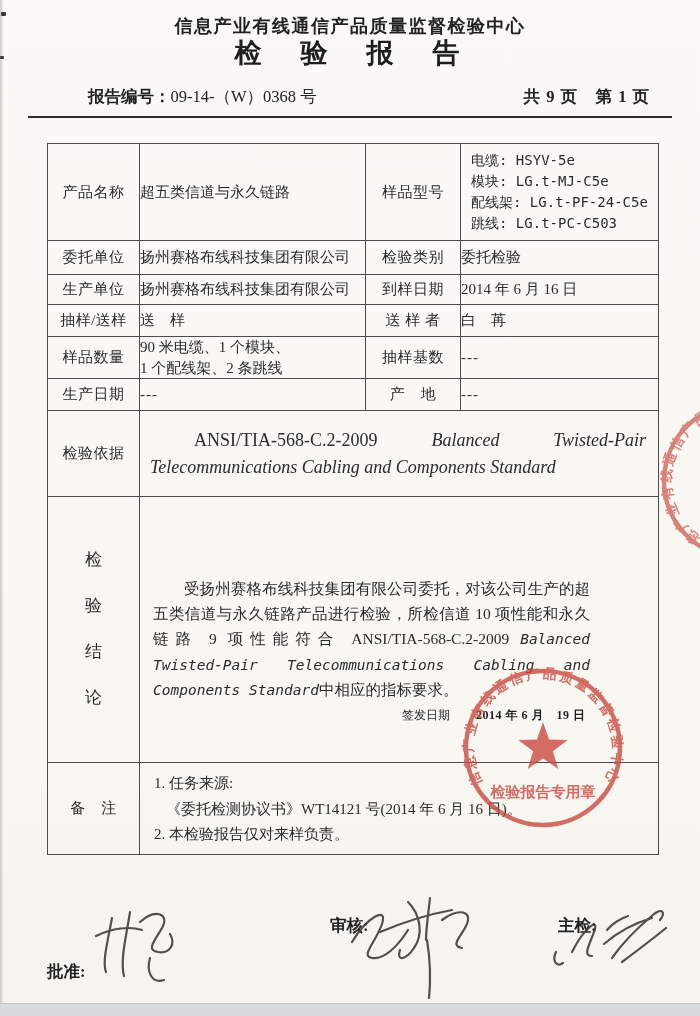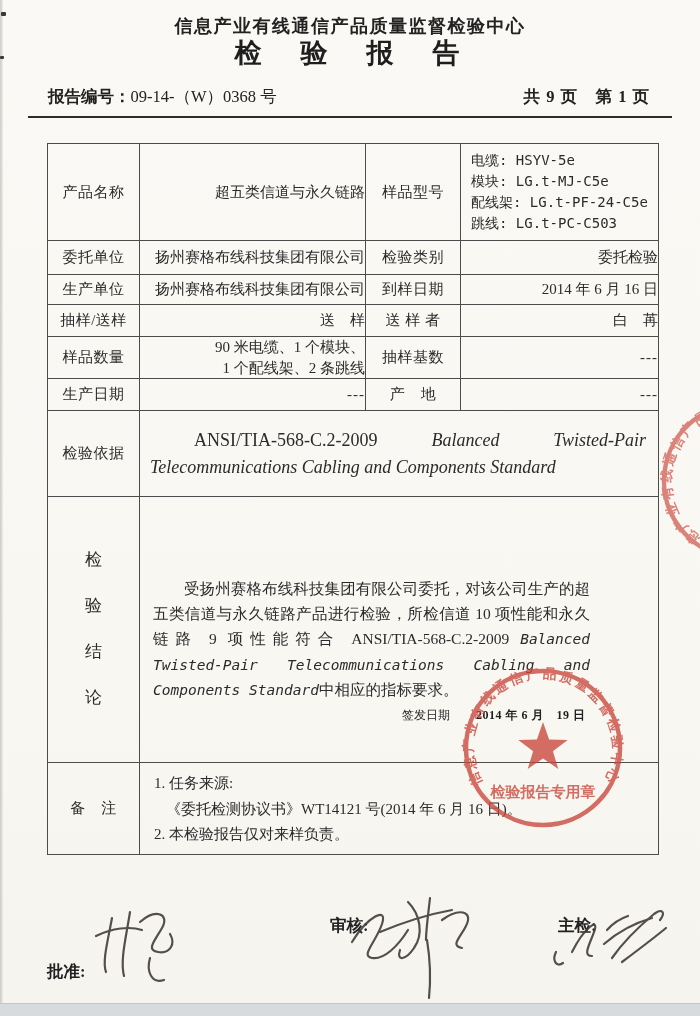--- a/index.html
+++ b/index.html
@@ -14,36 +14,36 @@
   }
   
   .edge-left{position:absolute;left:0;top:0;width:3px;height:100%;background:linear-gradient(90deg,#b9b7b2,#e9e8e3);opacity:.7;}
   .speck{position:absolute;background:#3a3a3a;border-radius:1px;}
   .bottom-strip{position:absolute;left:0;bottom:0;width:100%;height:12px;background:#d8dbde;border-top:1px solid #c3c7ca;}
 
   
   .org-name{position:absolute;top:14px;left:0;width:100%;text-align:center;font-size:18px;font-weight:bold;letter-spacing:1.5px;color:#222;}
   .report-title{position:absolute;top:35px;left:0;width:100%;text-align:center;font-size:27px;font-weight:bold;letter-spacing:6px;color:#1e1e1e;}
   .report-meta{position:absolute;top:86px;left:48px;right:50px;display:flex;justify-content:space-between;font-size:16.5px;color:#222;}
-  .report-no b{font-weight:bold;}
+  .report-no b{font-weight:bold;margin-left:40px;}
   .page-info{font-weight:bold;letter-spacing:1px;}
   .top-rule{position:absolute;top:116px;left:28px;right:28px;height:2px;background:#2c2c2c;}
 
   
   table.main{
     position:absolute;left:47px;top:143px;
     width:611px;border-collapse:collapse;table-layout:fixed;
   }
   table.main td{
     border:1.6px solid #4c4c4c;
     padding:0;vertical-align:middle;
     font-size:15px;line-height:1.35;color:#2b2b2b;
   }
   td.lbl{text-align:center;font-size:16px;letter-spacing:.5px;color:#232323;}
-  td.val{text-align:right;}
+  td.val{text-align:left;}
   td.val-left{text-align:left;}
   .dash{color:#4a4a4a;letter-spacing:1px;}
   .model-lines{padding:6px 4px 6px 10px;font-size:14px;line-height:1.5;
     font-family:"DejaVu Sans Mono","Liberation Mono",monospace;}
   .basis-text{padding:6px 12px 6px 10px;text-indent:44px;text-align:justify;font-size:18px;line-height:1.5;}
   .basis-text i{font-style:italic;}
   .concl-cell{position:relative;}
   .concl-text{padding:20px 68px 0 13px;font-size:15.5px;line-height:1.62;text-indent:2em;text-align:justify;}
   .concl-en{font-style:italic;font-family:"DejaVu Sans Mono","Liberation Mono",monospace;font-size:14.5px;}
   .vlabel{display:flex;flex-direction:column;align-items:center;justify-content:center;gap:23px;height:100%;font-size:17px;}

